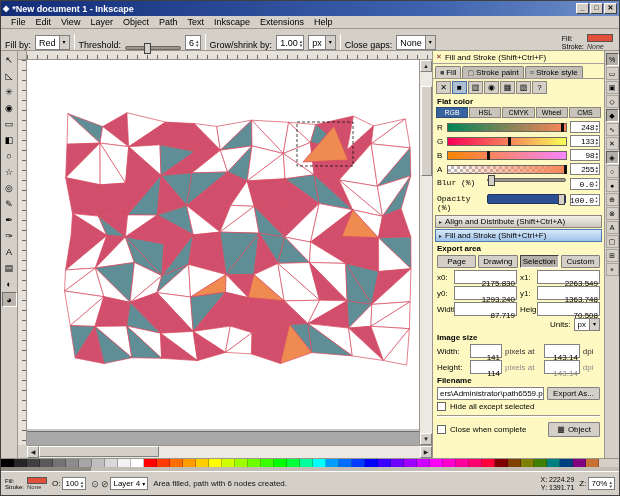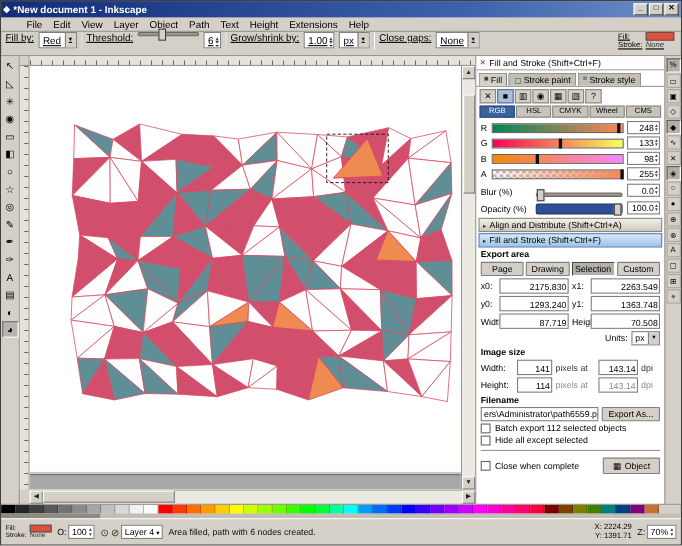--- a/index.html
+++ b/index.html
@@ -8,25 +8,25 @@
   .window { width:620px; height:496px; display:flex; flex-direction:column; background:#d4d0c8; border:1px solid #404040; }
 
   
   .titlebar { height:15px; flex:none; background:linear-gradient(90deg,#122c78,#3f63ad 70%,#6f8fc8); color:#fff; display:flex; align-items:center; gap:3px; padding:0 2px; font-weight:bold; font-size:9px; }
   .appicon { font-size:8px; color:#fff; }
   .titletext { white-space:nowrap; overflow:hidden; }
   .winbtns { margin-left:auto; display:flex; gap:1px; }
   .wbtn { width:13px; height:11px; background:#d4d0c8; border:1px solid; border-color:#fff #404040 #404040 #fff; color:#000; font-size:7px; line-height:8px; text-align:center; cursor:default; }
 
   
-  .menubar { height:13px; flex:none; display:flex; align-items:center; padding-left:18px; background:#d4d0c8; border-bottom:1px solid #9a968e; }
+  .menubar { height:13px; flex:none; display:flex; align-items:center; padding-left:5px; background:#d4d0c8; border-bottom:1px solid #9a968e; }
   .menu-item { padding:0 5px; white-space:nowrap; }
 
   
-  .toolbar { height:22px; flex:none; display:flex; align-items:flex-start; gap:4px; padding:0 4px; border-bottom:1px solid #9a968e;text-decoration:underline; }
+  .toolbar { height:22px; flex:none; display:flex; align-items:flex-end; gap:4px; padding:0 4px; border-bottom:1px solid #9a968e; }
   .lbl { white-space:nowrap; }
   .combo { background:#fff; border:1px solid #808080; height:15px; display:inline-flex; align-items:center; padding-left:3px; gap:3px; white-space:nowrap; }
   .combo .arrowbox { width:10px; height:13px; background:#d4d0c8; border-left:1px solid #808080; text-align:center; font-size:6px; line-height:13px; flex:none; }
   .spinbox { background:#fff; border:1px solid #808080; height:15px; display:inline-flex; align-items:center; padding:0 1px 0 3px; gap:2px; }
   .spinarrows { display:flex; flex-direction:column; font-size:5px; line-height:4px; color:#444; }
   .sep { width:1px; height:16px; background:#9a968e; border-right:1px solid #fff; }
   .hslider { width:56px; height:4px; background:#9a968e; border:1px solid #6a675f; position:relative; border-radius:2px; }
   .hthumb { position:absolute; top:-4px; width:7px; height:11px; background:#d4d0c8; border:1px solid #404040; }
   .style-ind { margin-left:auto; display:grid; grid-template-columns:auto auto; gap:1px 3px; font-size:7px; align-items:center; padding-right:2px; }
   .fill-swatch-top { width:26px; height:8px; border:1px solid #555; }
@@ -51,21 +51,21 @@
   .artwork { position:absolute; left:36px; top:52px; }
 
   .vscroll { width:13px; flex:none; background:#ece9e2; border-left:1px solid #9a968e; display:flex; flex-direction:column; }
   .hscroll { height:13px; flex:none; margin-left:9px; background:#ece9e2; border-top:1px solid #9a968e; display:flex; }
   .sbtn { width:12px; height:12px; flex:none; background:#d4d0c8; border:1px solid; border-color:#fff #808080 #808080 #fff; font-size:6px; line-height:10px; text-align:center; color:#222; }
   .vthumb { width:11px; height:90px; margin:14px auto 0; background:#d4d0c8; border:1px solid; border-color:#fff #808080 #808080 #fff; }
   .hthumb2 { width:120px; height:11px; margin-top:0; background:#d4d0c8; border:1px solid; border-color:#fff #808080 #808080 #fff; }
   .sspace { flex:1; }
 
   
-  .dock { width:172px; flex:none; border-left:1px solid #9a968e; background:#ffffff; display:flex; flex-direction:column; font-size:8px; overflow:hidden; }
+  .dock { width:172px; flex:none; border-left:1px solid #9a968e; background:#fef9c3; display:flex; flex-direction:column; font-size:8px; overflow:hidden; }
   .dock-title { height:13px; flex:none; display:flex; align-items:center; gap:3px; padding:0 3px; border-bottom:1px solid #a8a49c; font-size:8px; }
   .dock-close { color:#7a1f1f; font-size:7px; }
   .fs-tabs { display:flex; height:15px; flex:none; gap:1px; padding:2px 2px 0; border-bottom:1px solid #9a968e; }
   .fs-tab { padding:0 4px; display:flex; align-items:center; gap:2px; border:1px solid #808080; border-bottom:none; border-radius:2px 2px 0 0; background:#c3bfb7; font-size:8px; }
   .fs-tab.active { background:#d4d0c8; }
   .tabicon { font-size:7px; color:#444; }
   .paint-row { display:flex; gap:1px; padding:2px 3px; align-items:center; flex:none; }
   .pbtn { width:15px; height:13px; border:1px solid #8a867e; background:#d4d0c8; font-size:8px; display:flex; align-items:center; justify-content:center; }
   .pbtn.active { background:#aebfd4; border-color:#4a6fa5; }
   .flat-label { font-weight:bold; padding:1px 4px; flex:none; }
@@ -74,39 +74,39 @@
   .cs-tab.active { background:#39639e; color:#fff; border-color:#2a4b7c; }
   .chan-row { display:flex; align-items:center; gap:3px; padding:1px 4px; flex:none; }
   .chan-lbl { width:7px; }
   .chan-slider { flex:1; height:9px; border:1px solid #6a675f; position:relative; }
   .chan-thumb { position:absolute; top:-1px; width:3px; height:9px; background:#111; }
   .valbox { width:30px; flex:none; background:#fff; border:1px solid #808080; height:12px; display:inline-flex; align-items:center; justify-content:flex-end; padding:0 1px 0 2px; gap:1px; font-size:8px; }
   .rgba-row { display:flex; align-items:center; gap:3px; padding:3px 4px 2px; flex:none; }
   .mini-icon { width:12px; height:11px; border:1px solid #8a867e; background:#d4d0c8; display:flex; align-items:center; justify-content:center; font-size:7px; }
   .rgba-lbl { margin-left:auto; }
   .rgba-field { width:52px; background:#fff; border:1px solid #808080; height:12px; display:flex; align-items:center; padding:0 2px; }
-  .slider-row { display:flex; align-items:flex-end; gap:4px; padding:2px 4px; flex:none; }
+  .slider-row { display:flex; align-items:flex-start; gap:4px; padding:2px 4px; flex:none;font-family:Liberation Mono, monospace; }
   .slider-lbl { width:46px; flex:none; }
   .groove { flex:1; height:4px; background:#9a968e; border:1px solid #6a675f; border-radius:2px; position:relative; }
   .groove.filled { height:10px; background:#2d4f93; border-color:#1d355f; }
   .groove .gthumb { position:absolute; top:-4px; left:0; width:7px; height:11px; background:#d4d0c8; border:1px solid #404040; }
   .groove.filled .gthumb { top:-1px; right:0; left:auto; }
 
   .collapsed-header { height:13px; flex:none; border:1px solid #8a867e; margin:1px 2px 0; background:linear-gradient(#f2f0ea,#ccc7bc); display:flex; align-items:center; gap:3px; padding:0 3px; white-space:nowrap; overflow:hidden; }
   .collapsed-header.highlight { background:linear-gradient(#d8e9fa,#9fc3e8); border-color:#4a7ab5; }
   .hdr-arrow { font-size:6px; color:#333; }
 
   
   .export-panel { flex:1; padding:2px 4px; display:flex; flex-direction:column; gap:2px; overflow:hidden; }
   .section-lbl { font-weight:bold; flex:none; }
   .area-btns { display:flex; gap:2px; flex:none; }
   .abtn { flex:1; border:1px solid #808080; background:#d4d0c8; text-align:center; padding:1px 0; border-radius:1px; }
   .abtn.active { background:#b4b0a8; border-color:#404040 #fff #fff #404040; }
   .coord-grid { display:grid; grid-template-columns:14px 1fr 14px 1fr; gap:2px 3px; align-items:center; flex:none; }
-  .fbox { background:#fff; border:1px solid #808080; height:12px; display:flex; align-items:flex-end; justify-content:flex-end; padding:12px 1px 0 2px; gap:1px; font-size:8px; }
+  .fbox { background:#fff; border:1px solid #808080; height:12px; display:flex; align-items:center; justify-content:flex-end; padding:12px 1px 0 2px; gap:1px; font-size:8px; }
   .units-row { display:flex; justify-content:flex-end; align-items:center; gap:3px; flex:none; }
   .size-grid { display:grid; grid-template-columns:30px 32px auto 36px auto; gap:2px 3px; align-items:center; flex:none; }
   .dim { color:#333; }
   .dim.gray { color:#8a8a8a; }
   .file-row { display:flex; gap:3px; flex:none; }
   .file-input { flex:1; background:#fff; border:1px solid #808080; height:13px; display:flex; align-items:center; padding:0 2px; white-space:nowrap; overflow:hidden; }
   .xbtn { border:1px solid #808080; background:#d4d0c8; padding:1px 5px; white-space:nowrap; border-radius:1px; }
   .cb-row { display:flex; align-items:center; gap:4px; flex:none; }
   .cb { width:9px; height:9px; flex:none; background:#fff; border:1px solid #666; }
   .hr { border-top:1px solid #9a968e; border-bottom:1px solid #fff; margin:2px 0; flex:none; }
@@ -152,21 +152,21 @@
   </div>
 
   <div class="menubar">
     <span class="menu-item">File</span>
     <span class="menu-item">Edit</span>
     <span class="menu-item">View</span>
     <span class="menu-item">Layer</span>
     <span class="menu-item">Object</span>
     <span class="menu-item">Path</span>
     <span class="menu-item">Text</span>
-    <span class="menu-item">Height</span>
+    <span class="menu-item">Inkscape</span>
     <span class="menu-item">Extensions</span>
     <span class="menu-item">Help</span>
   </div>
 
   <div class="toolbar">
     <span class="lbl">Fill by:</span>
     <span class="combo">
       <span>Red</span>
       <span class="arrowbox">▾</span>
     </span>
@@ -461,20 +461,21 @@
       <div class="paint-row">
           <div class="pbtn">✕</div>
           <div class="pbtn active">■</div>
           <div class="pbtn">▥</div>
           <div class="pbtn">◉</div>
           <div class="pbtn">▦</div>
           <div class="pbtn">▧</div>
           <div class="pbtn">?</div>
         </div>
 
+      <div class="flat-label">Flat color</div>
 
       <div class="cs-tabs">
         <span class="cs-tab active">RGB</span>
         <span class="cs-tab">HSL</span>
         <span class="cs-tab">CMYK</span>
         <span class="cs-tab">Wheel</span>
         <span class="cs-tab">CMS</span>
       </div>
 
       <div class="chan-row">
@@ -626,24 +627,20 @@
           <span class="dim gray">pixels at</span>
           <span class="fbox" style="color:#8a8a8a">
               <span>143.14</span>
             </span>
           <span class="dim gray">dpi</span>
         </div>
         <div class="section-lbl">Filename</div>
         <div class="file-row">
           <span class="file-input">ers\Administrator\path6559.png</span>
           <span class="xbtn">Export As...</span>
-        </div>
-        <div class="cb-row">
-          <span class="cb"></span>
-          <span>Batch export 112 selected objects</span>
         </div>
         <div class="cb-row">
           <span class="cb"></span>
           <span>Hide all except selected</span>
         </div>
         <div class="hr"></div>
         <div class="export-bottom">
           <span class="cb-row">
             <span class="cb"></span>
             <span>Close when complete</span>

